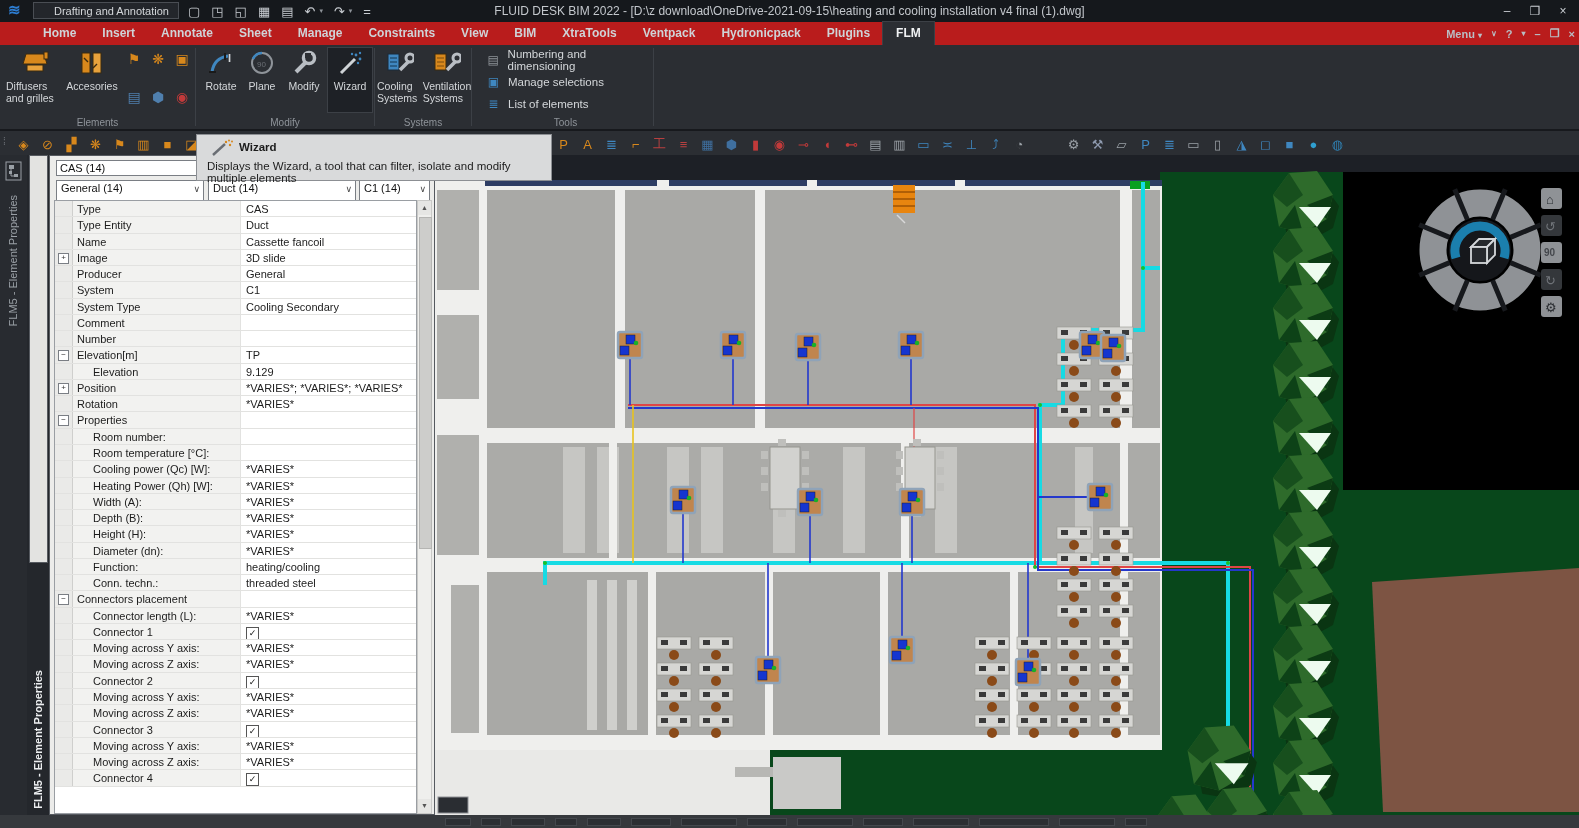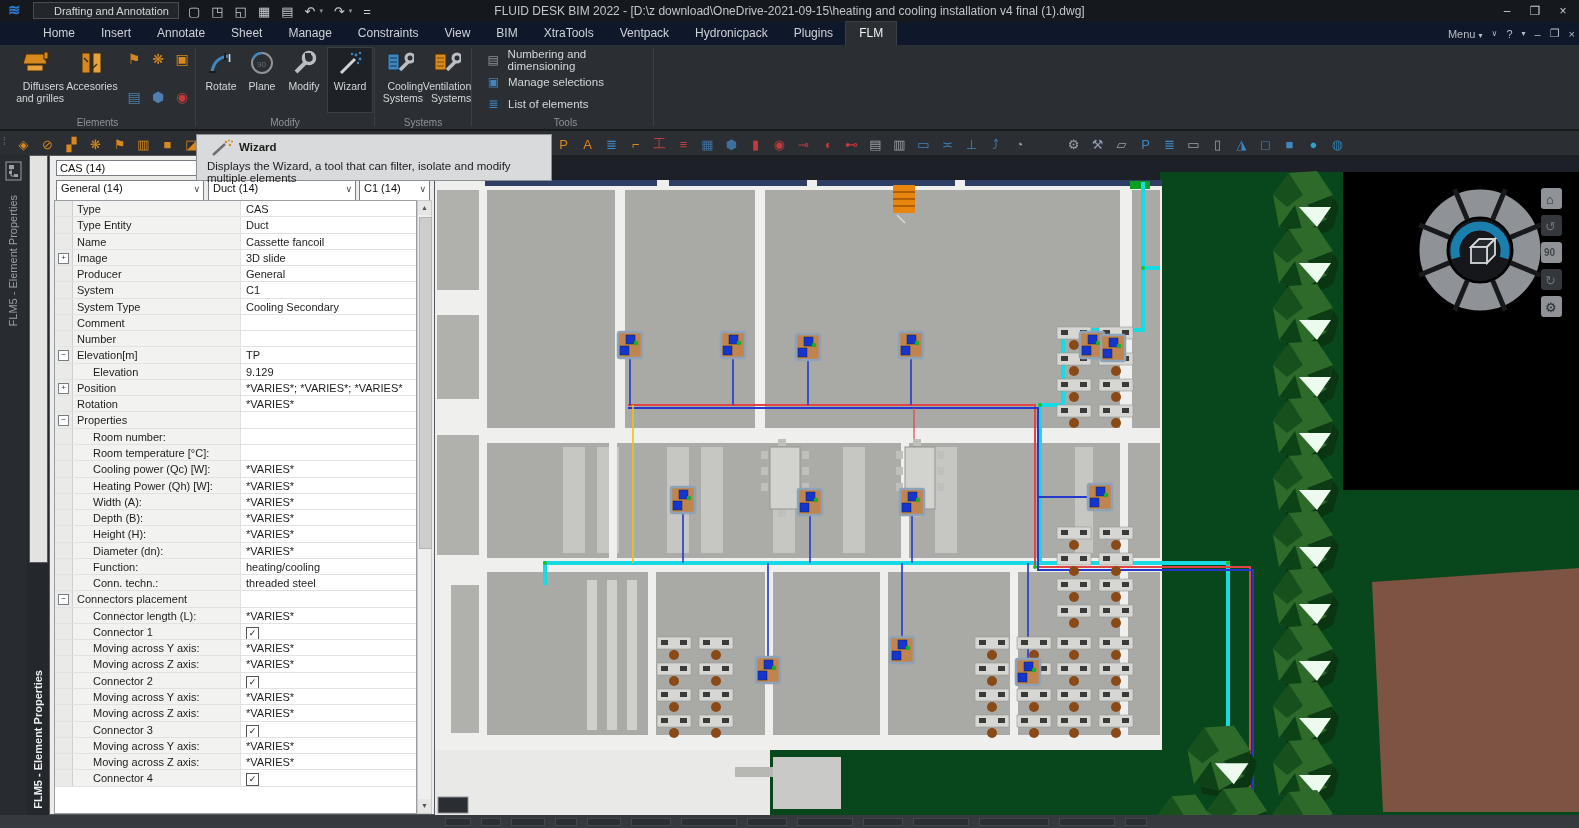--- a/index.html
+++ b/index.html
@@ -10,34 +10,34 @@
   #workspace{position:absolute;left:33px;top:2px;width:146px;height:17px;background:#23262b;border:1px solid #4a4e54;
     font-size:11px;color:#d4d7da;line-height:16px;padding-left:20px;box-sizing:border-box;}
   #workspace .car{float:right;margin-right:5px;font-size:8px;color:#9aa0a6;}
   #qat{position:absolute;left:188px;top:0;height:22px;display:flex;align-items:center;gap:11px;font-size:13px;color:#c9cdd2;}
   #qat .qi{cursor:default;}
   #qat .sm{font-size:7px;color:#8f949a;margin-left:-7px;}
   #win-title{position:absolute;left:0;right:0;top:0;height:22px;text-align:center;font-size:12px;line-height:22px;color:#c3c7cc;pointer-events:none;}
   .winctl{position:absolute;top:0;height:22px;display:flex;}
   .winctl span{width:28px;text-align:center;line-height:22px;font-size:12px;color:#c9cdd2;}
   
-  #menubar{position:absolute;left:0;top:22px;width:1579px;height:23px;background:#0f172a;}
+  #menubar{position:absolute;left:0;top:22px;width:1579px;height:23px;background:#b91c1c;font-weight:bold;}
   #menu-tabs{position:absolute;left:30px;top:0;height:23px;display:flex;}
   #menu-tabs .mtab{padding:0 13px;font-size:12px;line-height:23px;color:#cfd3d7;}
   #menu-tabs .mtab.active{background:#2b2e33;color:#f0f2f4;outline:1px solid #3c4046;}
   #menu-right{position:absolute;right:4px;top:0;height:23px;display:flex;align-items:center;gap:9px;font-size:11px;color:#b9bec4;}
   #menu-right .tiny{font-size:8px;}
   
   #ribbon{position:absolute;left:0;top:45px;width:1579px;height:86px;background:#2b2e33;border-bottom:2px solid #17191d;box-sizing:border-box;}
   .rgroup{position:absolute;top:0;height:84px;}
   .rdiv{position:absolute;top:3px;height:78px;width:1px;background:#3c4046;}
   .glabel{position:absolute;bottom:1px;left:0;right:0;text-align:center;font-size:10px;color:#8f949a;}
   .bigbtn{position:absolute;top:3px;display:flex;flex-direction:column;align-items:center;width:52px;}
   .bigbtn .bicon{height:30px;display:flex;align-items:center;justify-content:center;}
-  .bigbtn .blabel{font-size:10.5px;line-height:12px;color:#d4d7da;text-align:right;margin-top:2px;}
+  .bigbtn .blabel{font-size:10.5px;line-height:12px;color:#d4d7da;text-align:left;margin-top:2px;}
   .bigbtn.active{background:#1e2126;outline:1px solid #3c4046;height:64px;}
   .smallgrid{position:absolute;left:122px;top:6px;width:72px;display:grid;grid-template-columns:24px 24px 24px;grid-row-gap:22px;font-size:14px;text-align:center;}
   .toolrow{display:flex;align-items:center;gap:7px;height:22px;font-size:11.5px;color:#d4d7da;}
   .toolrow .ticon{font-size:12px;width:15px;text-align:center;}
   
   #toolbar{position:absolute;left:0;top:133px;width:1579px;height:22px;background:#2b2e33;}
   #toolbar .grip{position:absolute;left:3px;top:3px;color:#6a6e74;font-size:10px;letter-spacing:-2px;}
   .tbgroup{position:absolute;top:0;height:22px;display:flex;align-items:center;gap:9px;}
   .tbi{font-size:13px;width:15px;text-align:center;cursor:default;}
   

